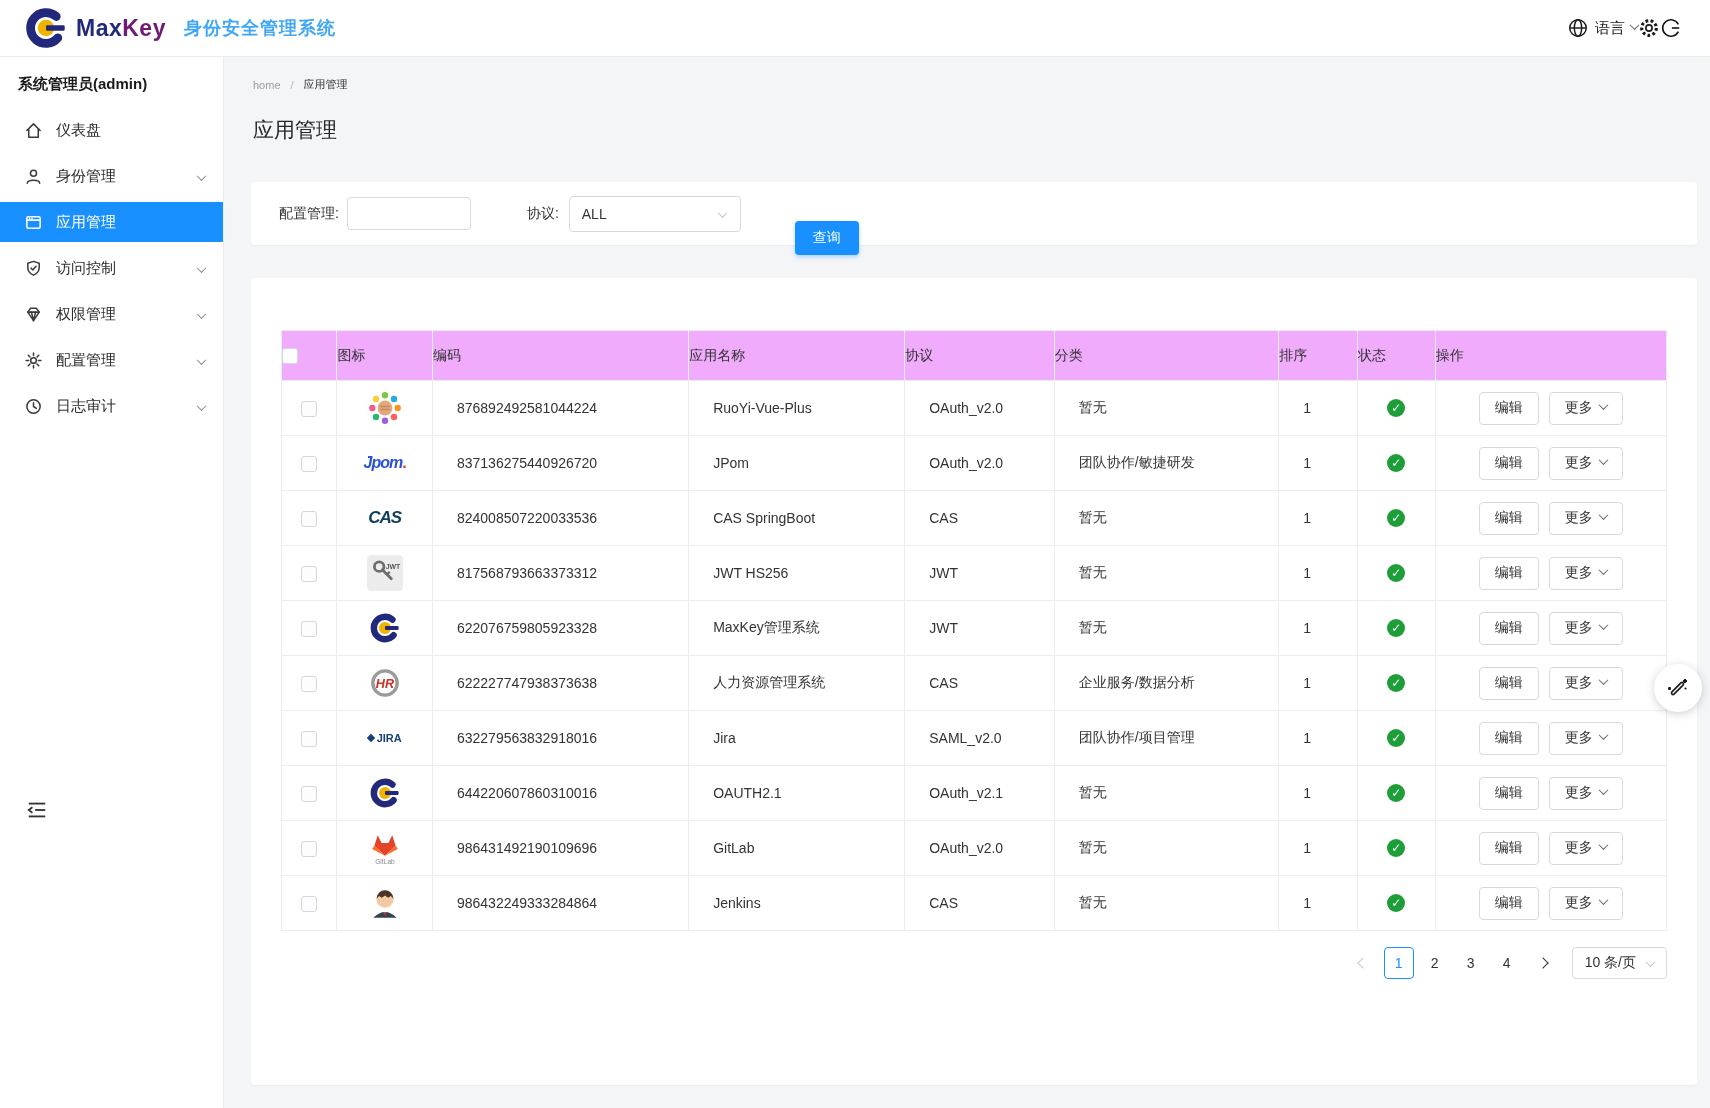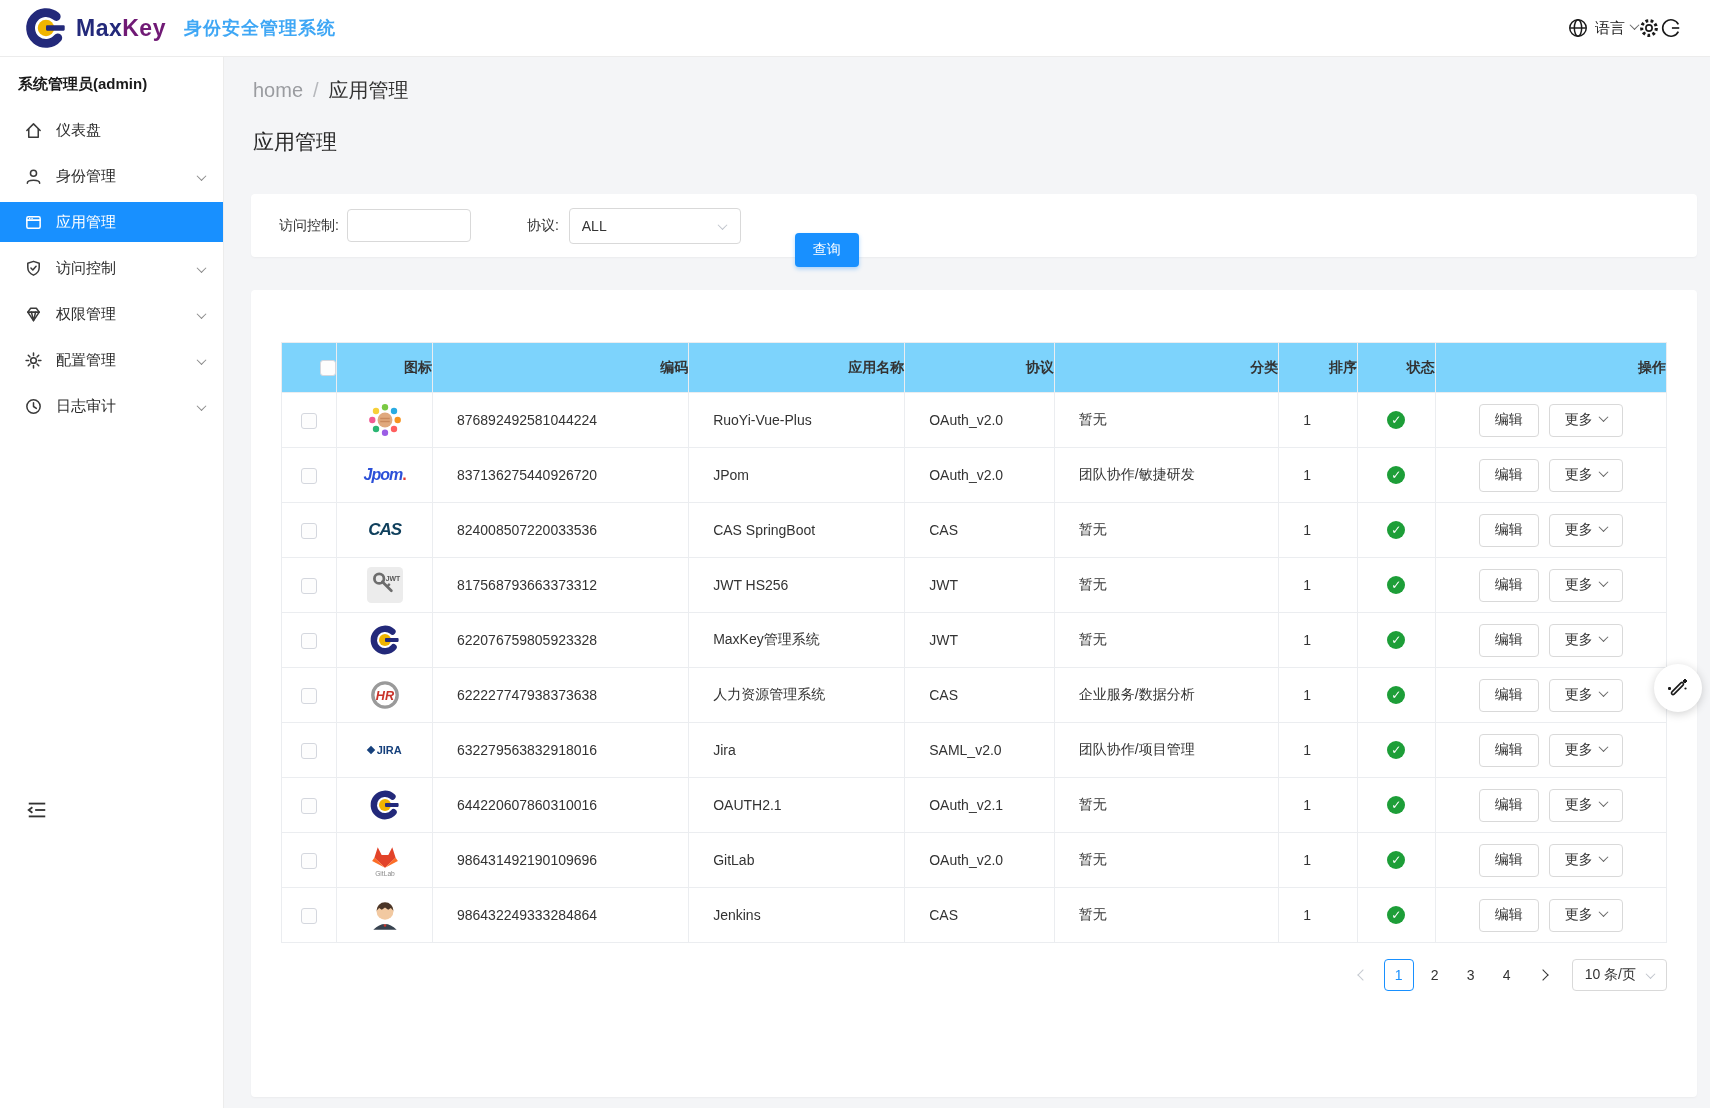--- a/index.html
+++ b/index.html
@@ -25,21 +25,21 @@
   .side-user { font-size:15px; font-weight:bold; color:#1a1a1a; padding:18px 0 10px 18px; }
   .side-item { display:flex; align-items:center; height:40px; padding:0 18px 0 24px; margin-top:6px; font-size:15px; color:#2b2b2b; cursor:pointer; position:relative; }
   .side-item .s-ic { width:19px; height:19px; margin-right:13px; color:#3a3a3a; display:inline-flex; }
   .side-item .chev { color:#8a8a8a; margin-left:auto; margin-top:2px; }
   .side-item.active { background:#1890ff; color:#fff; }
   .side-item.active .s-ic { color:#fff; }
   .side-collapse { position:absolute; top:742px; left:26px; width:22px; height:22px; color:#333; cursor:pointer; }
 
   
   main { grid-row:2; grid-column:2; background:#f4f5f7; padding:20px 13px 0 27px; overflow:hidden; }
-  .breadcrumb { font-size:20px; display:flex; gap:10px; align-items:center; padding-left:2px; }
+  .breadcrumb { font-size:11px; display:flex; gap:10px; align-items:center; padding-left:2px; }
   .breadcrumb .bc-home { color:#9a9ca0; cursor:pointer; }
   .breadcrumb .bc-sep { color:#b6b8bc; }
   .breadcrumb .bc-cur { color:#333; }
   .page-title { font-size:21px; font-weight:500; color:#262626; margin-top:24px; padding-left:2px; }
 
   .card { background:#fff; border-radius:4px; box-shadow:0 1px 2px rgba(0,0,0,.04); }
   .filter-card { margin-top:38px; height:63px; display:flex; align-items:center; padding-left:28px; }
   .f-label { font-size:14px; color:#333; }
   .f-input { width:124px; height:33px; border:1px solid #d9d9d9; border-radius:4px; margin-left:8px; padding:0 8px; font-size:14px; outline:none; }
   .f-select { width:172px; height:36px; border:1px solid #d9d9d9; border-radius:4px; margin-left:10px; display:flex; align-items:center; padding:0 12px; font-size:14px; color:#333; position:relative; cursor:pointer; }
@@ -49,21 +49,21 @@
   .btn-primary { background:#1890ff; box-shadow:0 2px 4px rgba(24,144,255,.35); }
   .btn-danger { background:#ff4d4f; box-shadow:0 2px 4px rgba(255,77,79,.35); }
   .f-search { width:64px; height:34px; margin-left:54px; }
 
   .table-card { margin-top:33px; padding:30px 30px 40px 30px; height:807px; }
   .toolbar { display:flex; gap:18px; }
   .toolbar .btn { width:66px; height:33px; }
 
   table { width:100%; border-collapse:collapse; margin-top:22px; table-layout:fixed; }
   th,td { border:1px solid #ebedf0; font-size:14px; color:#333; }
-  thead th { height:50px; background:#7dd3fc; font-weight:700; text-align:right; }
+  thead th { height:50px; background:#f0abfc; font-weight:400; text-align:left; }
   tbody td { height:55px; padding-left:24px; }
   td.c-center { padding-left:0; text-align:center; }
   .cb { display:inline-block; width:16px; height:16px; border:1px solid #d4d7de; border-radius:3px; background:#fdfdfd; cursor:pointer; vertical-align:middle; }
   .app-ic { display:inline-flex; width:40px; height:40px; align-items:center; justify-content:center; vertical-align:middle; }
   .status-ok { display:inline-flex; width:18px; height:18px; border-radius:50%; background:#1d9e38; color:#fff; font-size:12px; align-items:center; justify-content:center; }
   .btn-plain { height:33px; padding:0 15px; background:#fff; border:1px solid #d9d9d9; border-radius:4px; font-size:14px; color:#333; cursor:pointer; display:inline-flex; align-items:center; gap:7px; }
   .btn-plain .chev { color:#666; margin-top:-3px; }
   td.c-actions { padding-left:0; text-align:center; }
   td.c-actions .btn-plain + .btn-plain { margin-left:10px; }
 
@@ -218,21 +218,21 @@
 
   <main>
     <div class="breadcrumb">
       <span class="bc-home">home</span>
       <span class="bc-sep">/</span>
       <span class="bc-cur">应用管理</span>
     </div>
     <h1 class="page-title">应用管理</h1>
 
     <div class="card filter-card">
-      <span class="f-label">访问控制:</span>
+      <span class="f-label">配置管理:</span>
       <input class="f-input" type="text" value="" style="">
       <span class="f-label gap56">协议:</span>
       <div class="f-select">
         <span>ALL</span>
         <i class="chev"></i>
       </div>
       <button class="btn btn-primary f-search">查询</button>
     </div>
 
     <div class="card table-card">

